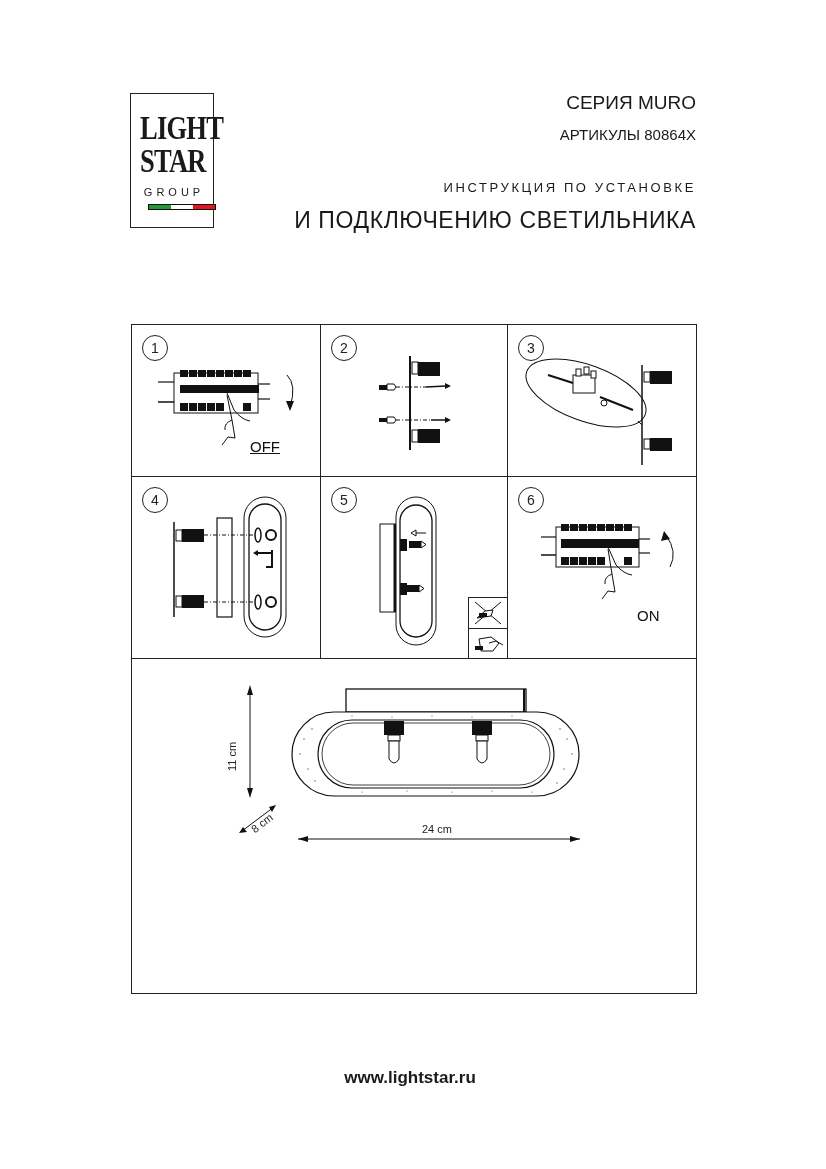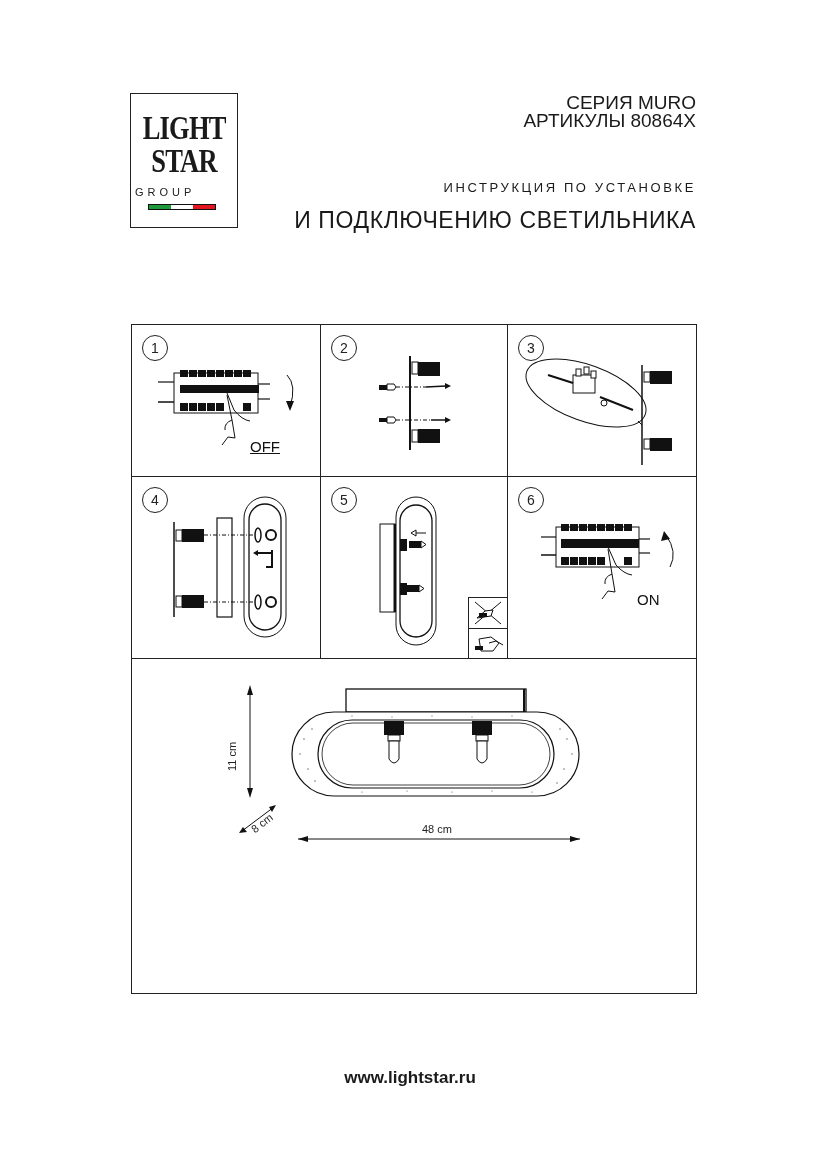--- a/index.html
+++ b/index.html
@@ -1,28 +1,28 @@
 <!DOCTYPE html>
 <html><head>
 <meta charset="utf-8">
 <style>
   html, body { margin:0; padding:0; background:#ffffff; }
   body { width:826px; height:1169px; position:relative; overflow:hidden; font-family:"Liberation Sans", sans-serif; color:#1a1a1a; }
 
-  .logo-box { position:absolute; left:130px; top:93px; width:108px; height:135px; border:1.5px solid #222; box-sizing:border-box; }
+  .logo-box { position:absolute; left:130px; top:93px; width:84px; height:135px; border:1.5px solid #222; box-sizing:border-box; }
   .logo-light, .logo-star { position:absolute; left:0; width:100%; text-align:center; font-family:"Liberation Serif", serif; font-weight:bold; color:#1a1a1a; letter-spacing:-1px; transform:scaleX(0.78); }
   .logo-light { top:17px; font-size:34px; line-height:34px; }
   .logo-star { top:50px; font-size:34px; line-height:34px; }
-  .logo-group { position:absolute; left:0; top:92px; width:100%; text-align:left; font-size:11px; letter-spacing:4px; color:#222; padding-left:4px; box-sizing:border-box; }
+  .logo-group { position:absolute; left:0; top:92px; width:100%; text-align:center; font-size:11px; letter-spacing:4px; color:#222; padding-left:4px; box-sizing:border-box; }
   .logo-flag { position:absolute; left:17px; top:110px; width:66px; height:4px; border:1px solid #111; display:flex; }
   .logo-flag span { flex:1; }
 
   .hdr { position:absolute; right:130px; font-weight:normal; color:#1a1a1a; white-space:nowrap; }
   .hdr-series { top:92px; font-size:19px; }
-  .hdr-art { top:110px; font-size:19px; }
+  .hdr-art { top:126px; font-size:15px; }
   .hdr-instr1 { top:180px; font-size:13px; letter-spacing:2.6px; }
   .hdr-instr2 { top:207px; font-size:23px; letter-spacing:0.6px; }
 
   .frame { position:absolute; left:131px; top:324px; width:566px; height:670px; border:1.3px solid #222; box-sizing:border-box; }
   .cell { position:absolute; border-right:1.3px solid #222; border-bottom:1.3px solid #222; box-sizing:border-box; }
   .step-num { position:absolute; left:10px; top:10px; width:24px; height:24px; border:1.2px solid #222; border-radius:50%; text-align:center; line-height:24px; font-size:14px; color:#222; }
   .cell svg { position:absolute; left:0; top:0; }
   .lbl { position:absolute; font-size:15px; color:#111; }
 
   .dims { position:absolute; left:0; top:334px; width:564px; height:334px; }
@@ -204,21 +204,21 @@
           <rect x="62" y="80" width="8" height="8"></rect>
           <rect x="71" y="80" width="8" height="8"></rect>
           <rect x="80" y="80" width="8" height="8"></rect>
           <rect x="89" y="80" width="8" height="8"></rect>
           <rect x="116" y="80" width="8" height="8"></rect>
       </g>
       <path d="M100 70 L108 88 Q116 97 124 98 M100 72 L104 97 L107 115 L100 114 L94 122 M104 97 Q96 100 97 107" fill="none" stroke="#111" stroke-width="1"></path>
       <path d="M162 90 Q170 75 158 58" fill="none" stroke="#111" stroke-width="1"></path>
       <path d="M153 64 L156 54 L162 62 Z" fill="#111"></path>
     </svg>
-    <div class="lbl" style="left:129px;top:114px;">ON</div>
+    <div class="lbl" style="left:129px;top:130px;">ON</div>
   </div>
 
   <div class="dims">
     <svg width="564" height="210" style="position:absolute;left:0;top:0;">
 
       <rect x="214" y="30" width="180" height="23" fill="#fff" stroke="#111" stroke-width="1.3"></rect>
       <line x1="392" y1="30" x2="392" y2="53" stroke="#111" stroke-width="2"></line>
 
       <rect x="160" y="53" width="287" height="84" rx="42" fill="#fff" stroke="#111" stroke-width="1.2"></rect>
       <rect x="186" y="61" width="236" height="68" rx="34" fill="#fff" stroke="#111" stroke-width="1.2"></rect>
@@ -261,18 +261,18 @@
       <line x1="110" y1="172" x2="142" y2="148" stroke="#111"></line>
       <path d="M137 148 L144 146 L140 153 Z" fill="#111"></path>
       <path d="M111 168 L107 174 L115 173 Z" fill="#111"></path>
 
       <line x1="166" y1="180" x2="448" y2="180" stroke="#111"></line>
       <path d="M176 177 L166 180 L176 183 Z" fill="#111"></path>
       <path d="M438 177 L448 180 L438 183 Z" fill="#111"></path>
     </svg>
     <div class="dim-text" style="left:94px;top:80px;transform:rotate(-90deg);transform-origin:left top;top:112px;">11 cm</div>
     <div class="dim-text" style="left:118px;top:158px;transform:rotate(-38deg);">8 cm</div>
-    <div class="dim-text" style="left:290px;top:164px;">48 cm</div>
+    <div class="dim-text" style="left:290px;top:164px;">24 cm</div>
 
   </div>
 </div>
 
 <div class="site">www.lightstar.ru</div>
 
 </body></html>

